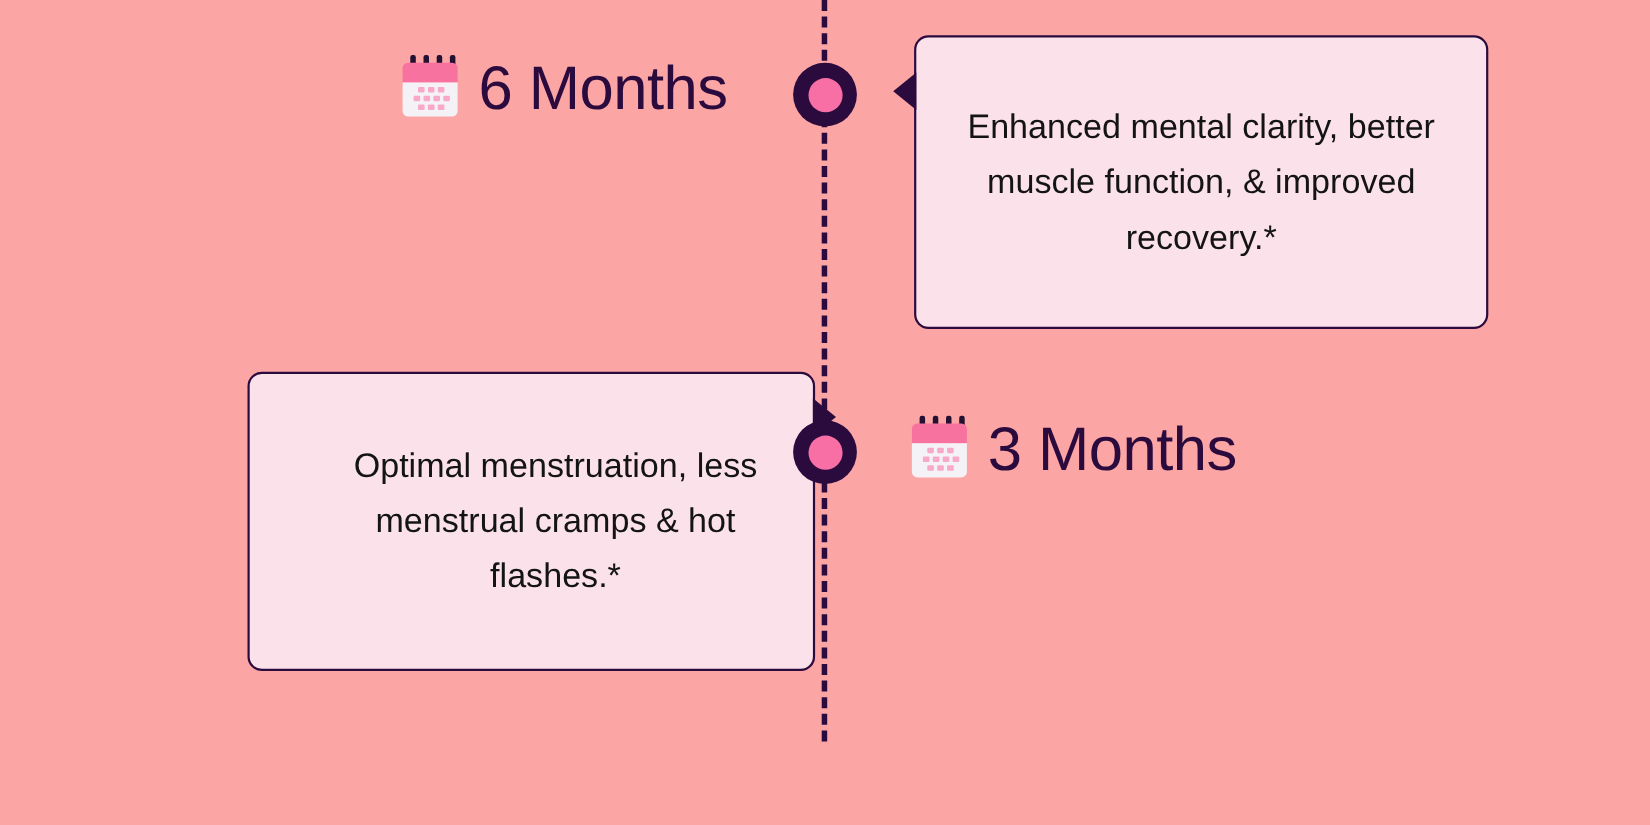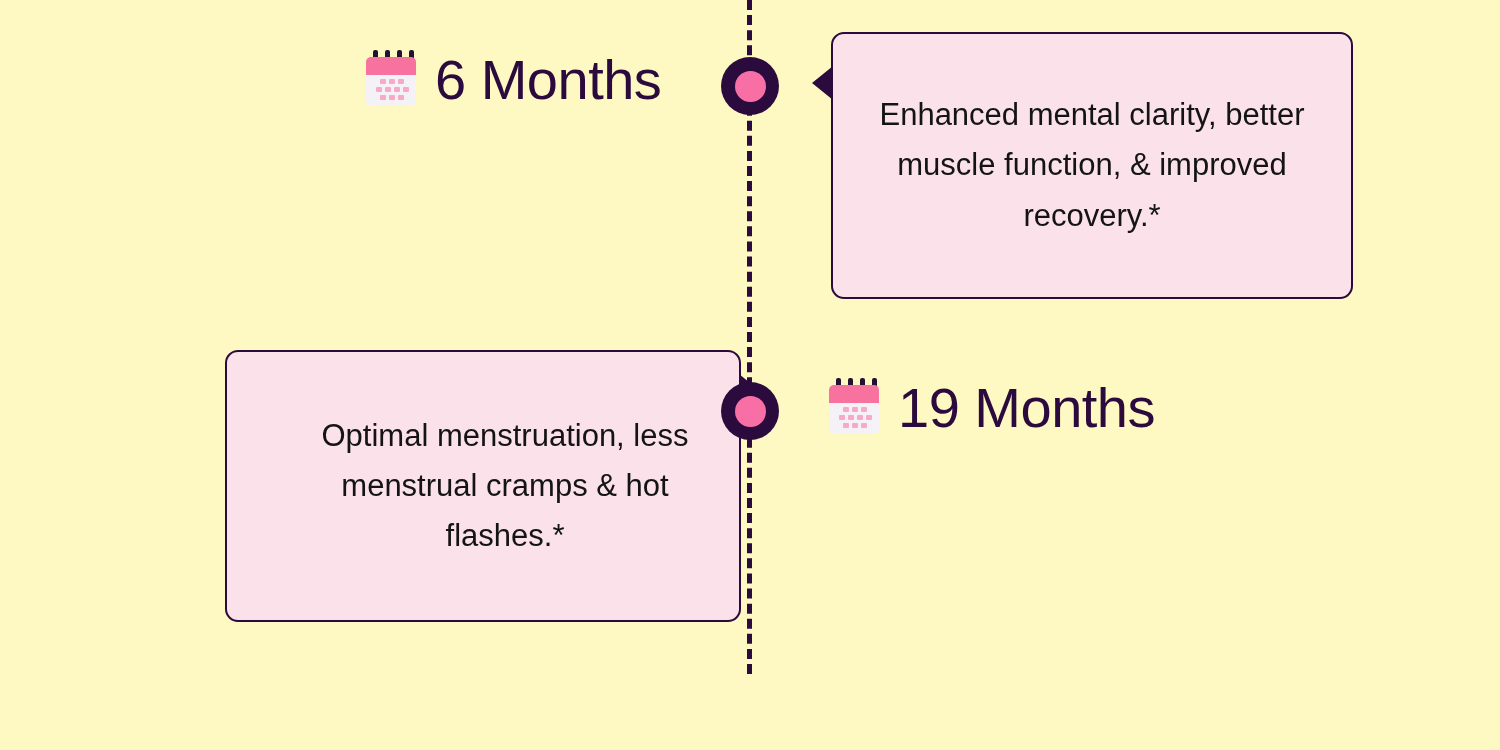--- a/index.html
+++ b/index.html
@@ -11,21 +11,21 @@
     width: 1500px;
     height: 750px;
     background: #FBEFFC;
     font-family: "Liberation Sans", sans-serif;
     overflow: hidden;
   }
   #stage {
     position: relative;
     width: 1500px;
     height: 750px;
-    background: #fef9c3;
+    background: #fca5a5;
   }
 
   
   .timeline-axis {
     position: absolute;
     left: 747px;
     top: 0px;
     width: 0px;
     height: 674px;
     border-left: 5px dashed #2B0A3D;
@@ -171,21 +171,21 @@
   #callout-6 {
     left: 831px;
     top: 32px;
     width: 522px;
     height: 267px;
   }
   #callout-6 .tail { top: 32px; }
 
   #callout-12 {
     left: 225px;
-    top: 350px;
+    top: 338px;
     width: 516px;
     height: 272px;
     padding-left: 44px;
   }
   #callout-12 .tail { top: 22px; }
 </style>
 </head>
 <body>
 
 <div id="stage">
@@ -262,16 +262,16 @@
             <div class="cal-cell"></div>
           </div>
           <div class="cal-row">
             <div class="cal-cell"></div>
             <div class="cal-cell"></div>
             <div class="cal-cell"></div>
           </div>
         </div>
       </div>
     </div>
-    <div class="label-text">19 Months</div>
+    <div class="label-text">3 Months</div>
   </div>
 
 </div>
 
 </body></html>

